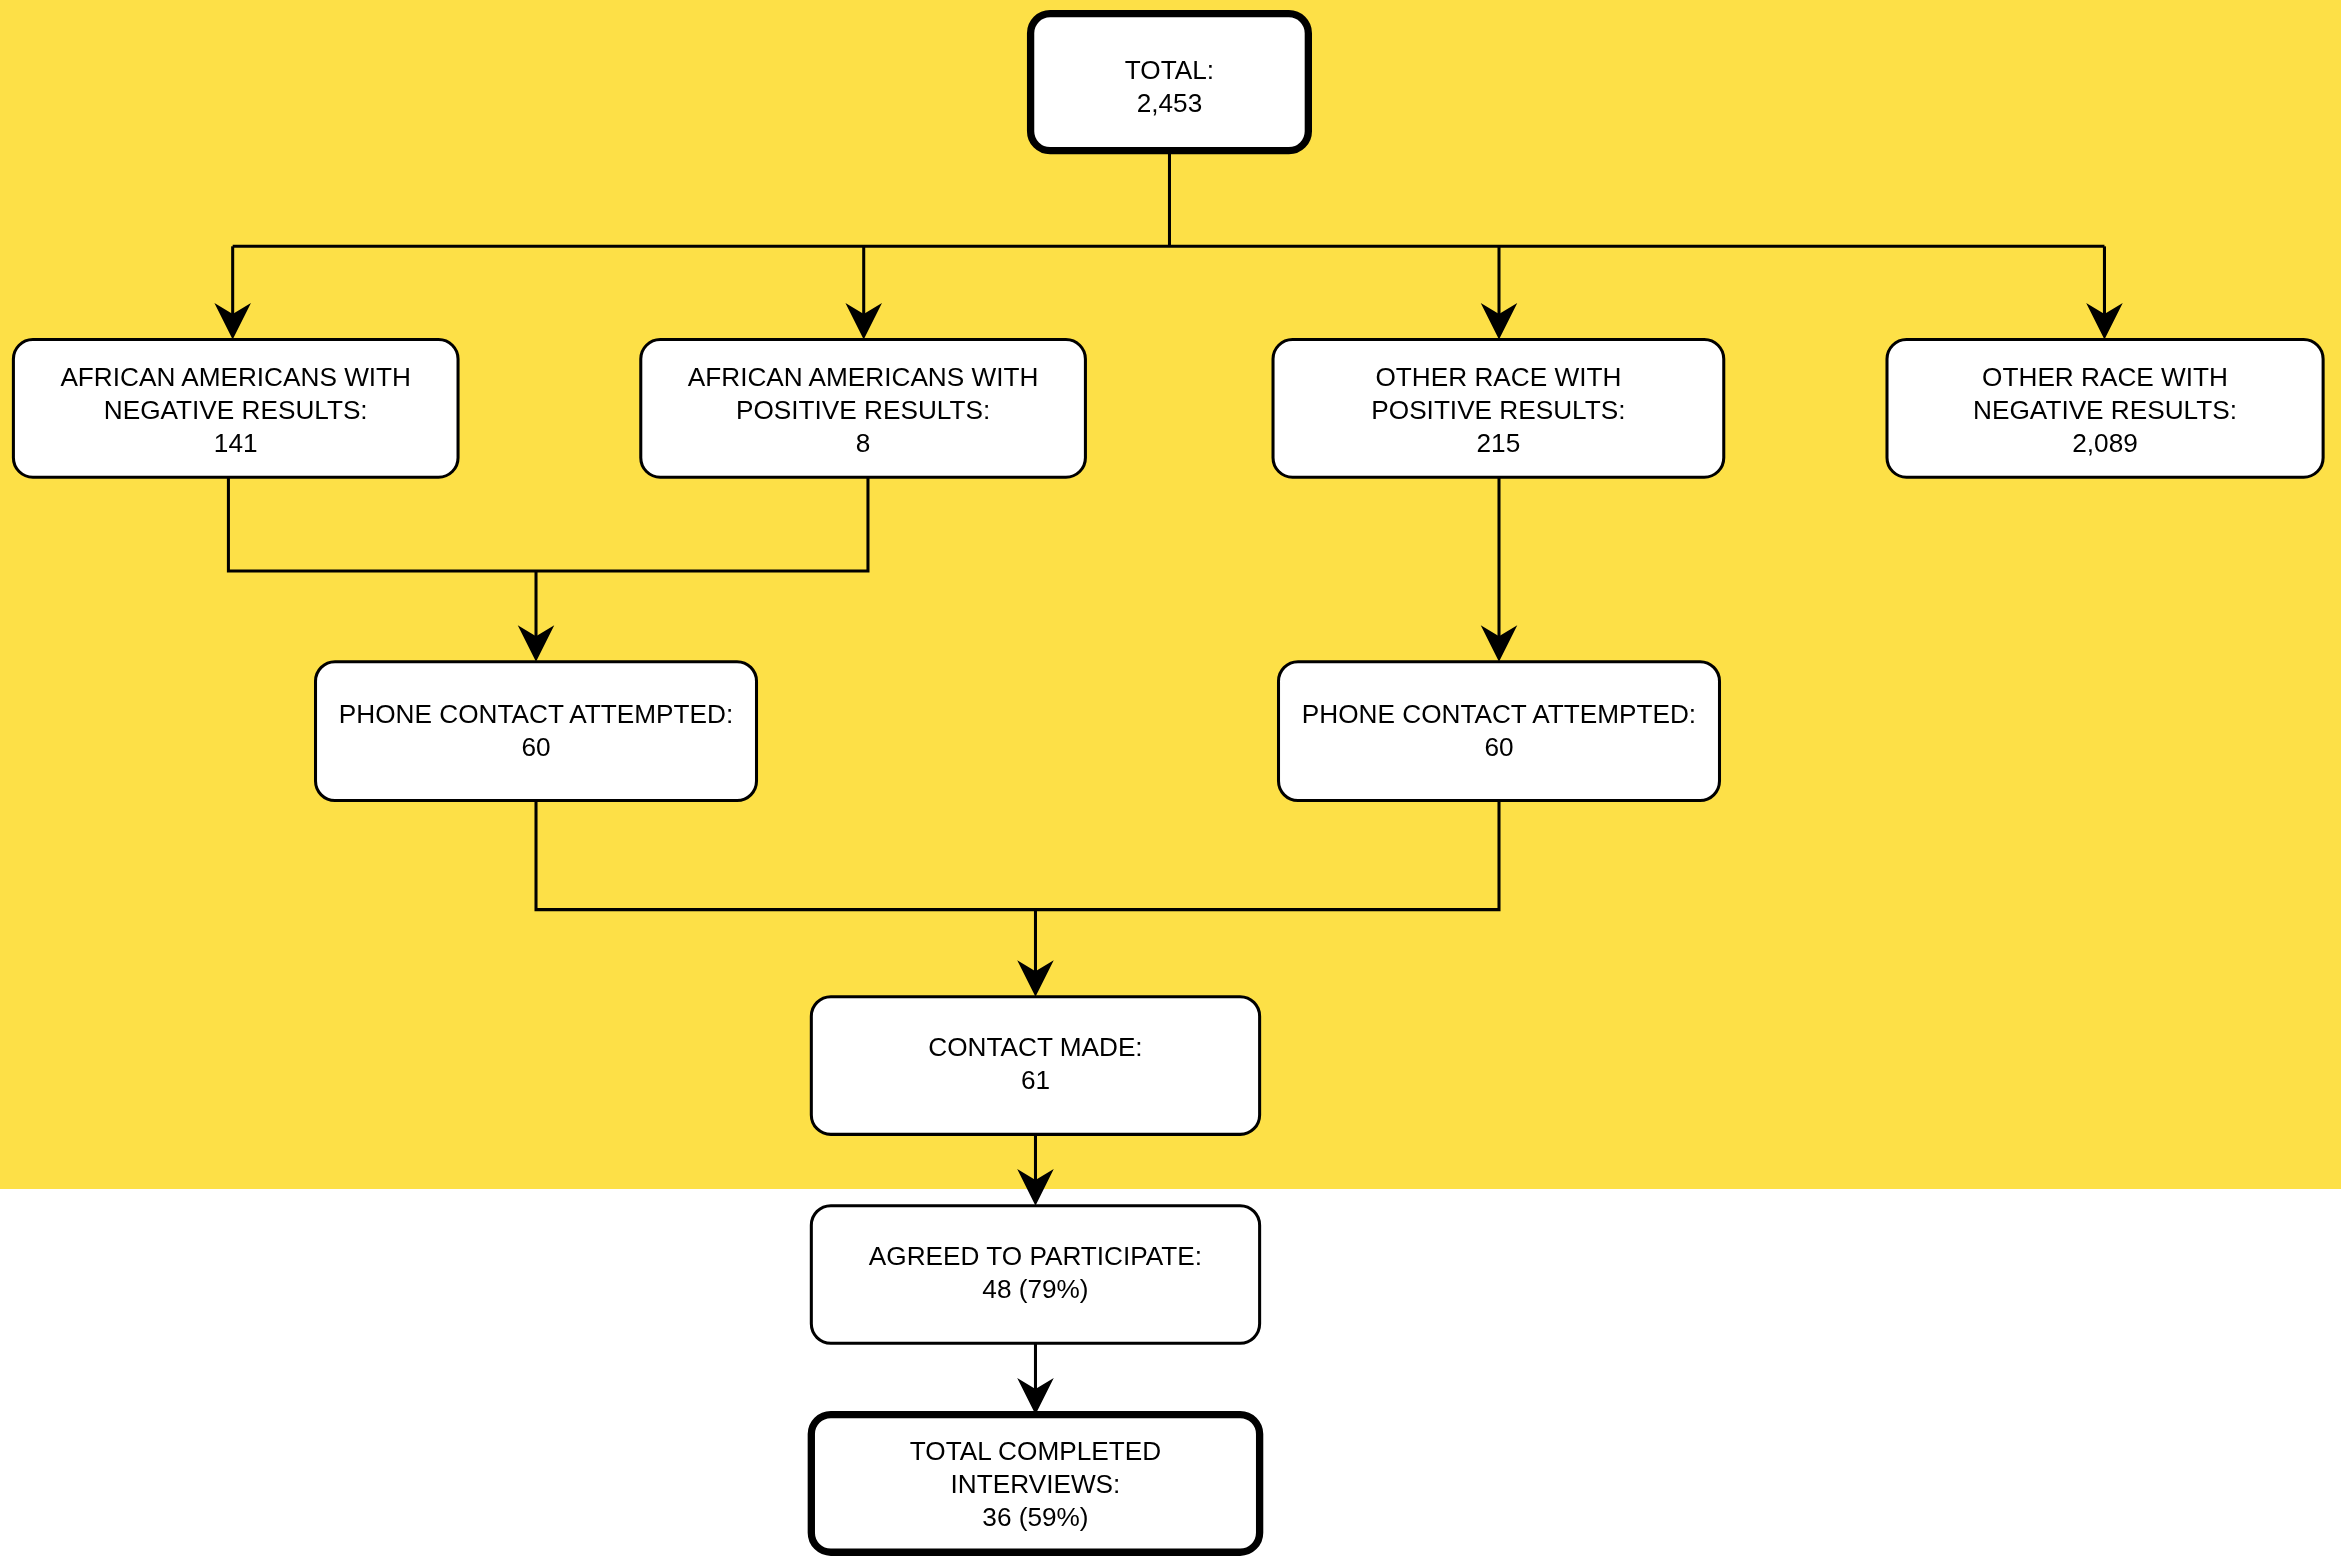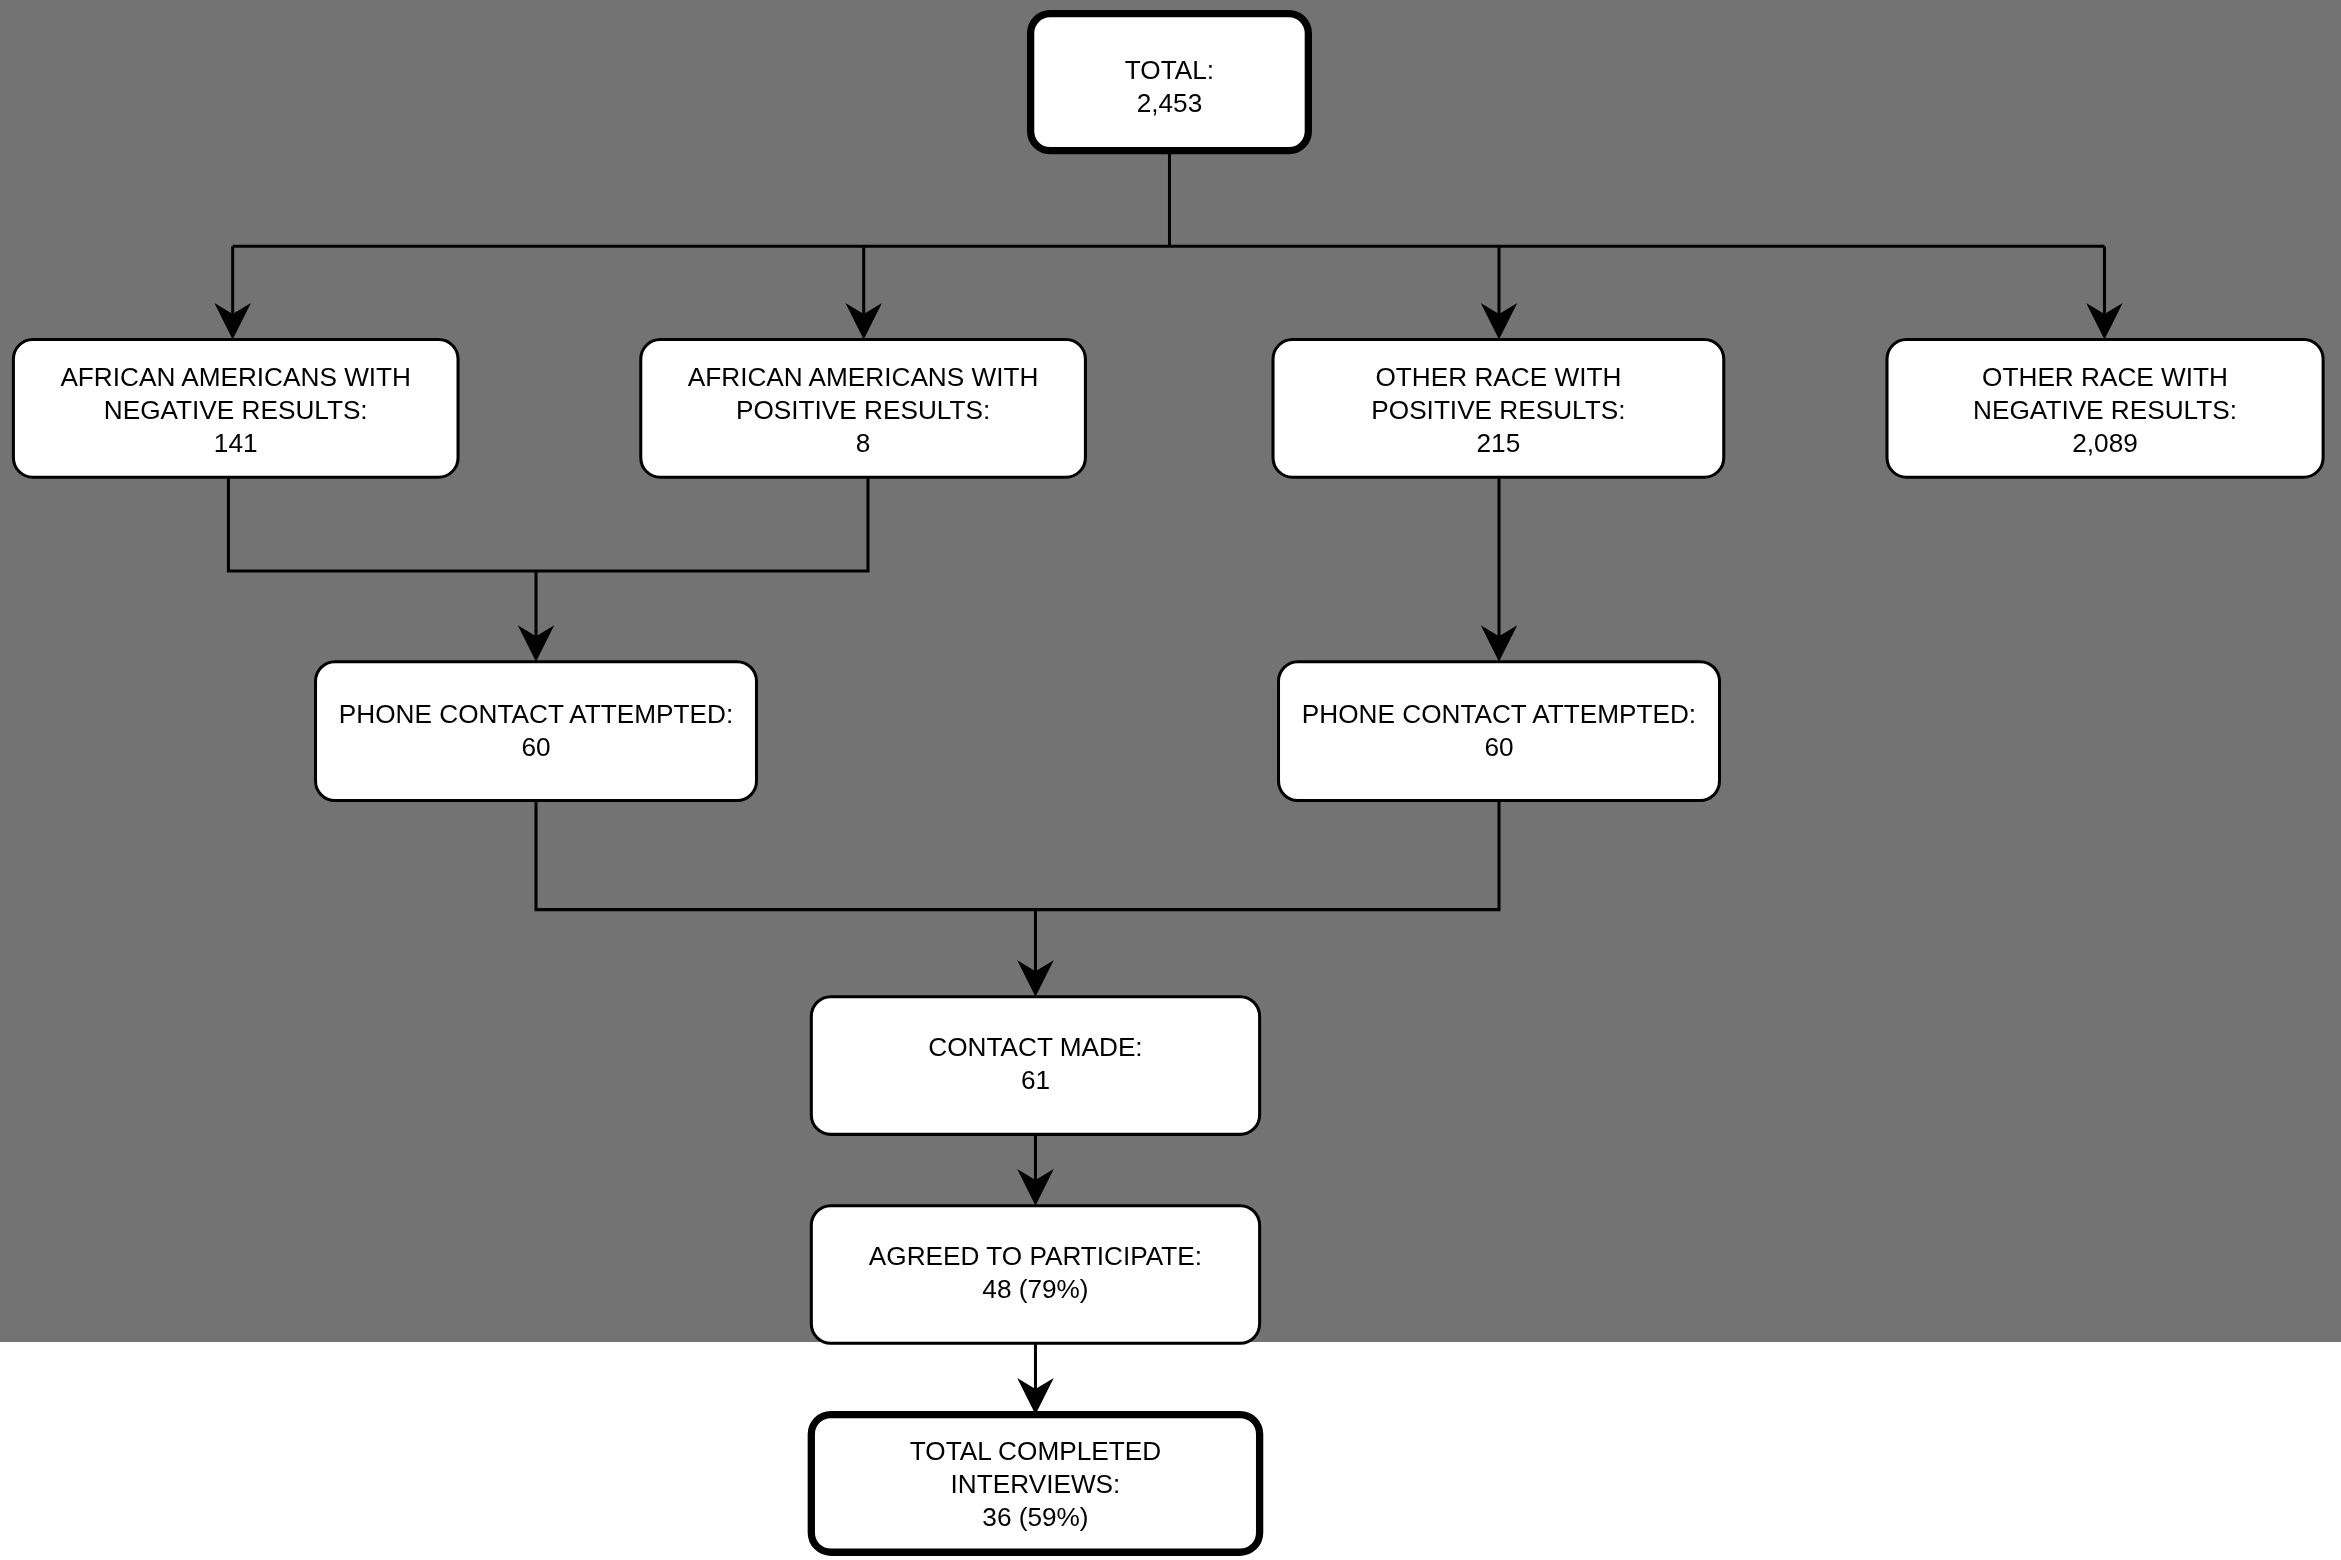--- a/index.html
+++ b/index.html
@@ -10,22 +10,22 @@
   }
   body {
     width: 2342px;
     height: 1561px;
     overflow: hidden;
     font-family: "Liberation Sans", sans-serif;
   }
   #flow-root {
     position: relative;
     width: 2342px;
-    height: 1342px;
-    background: #737373;
+    height: 1189px;
+    background: #fde047;
   }
   svg#flow-svg {
     position: absolute;
     top: 0;
     left: 0;
     width: 2342px;
     height: 1561px;
     display: block;
   }
   .node-rect {

